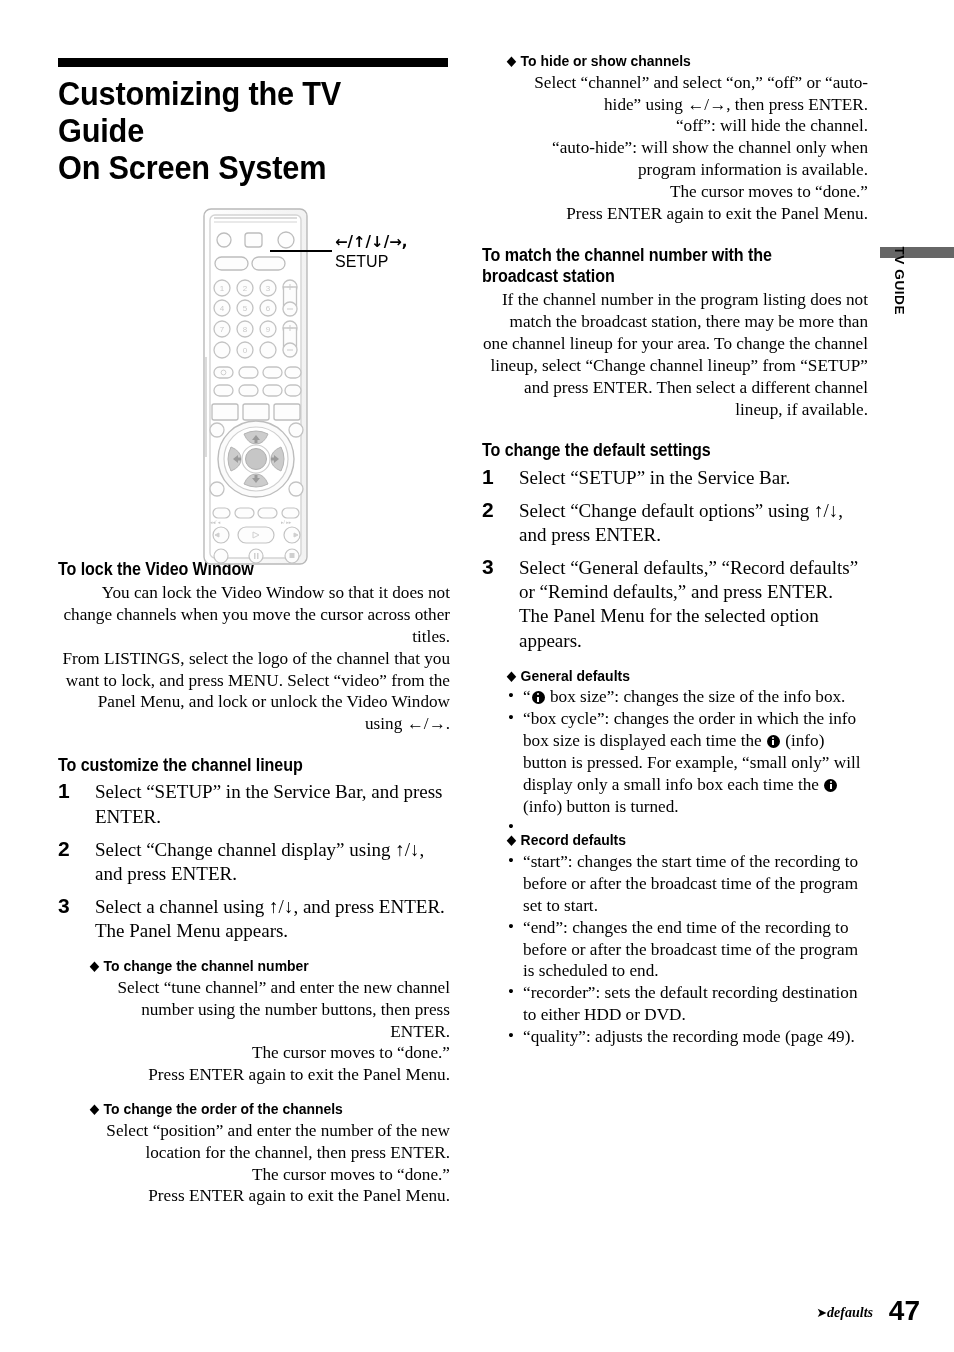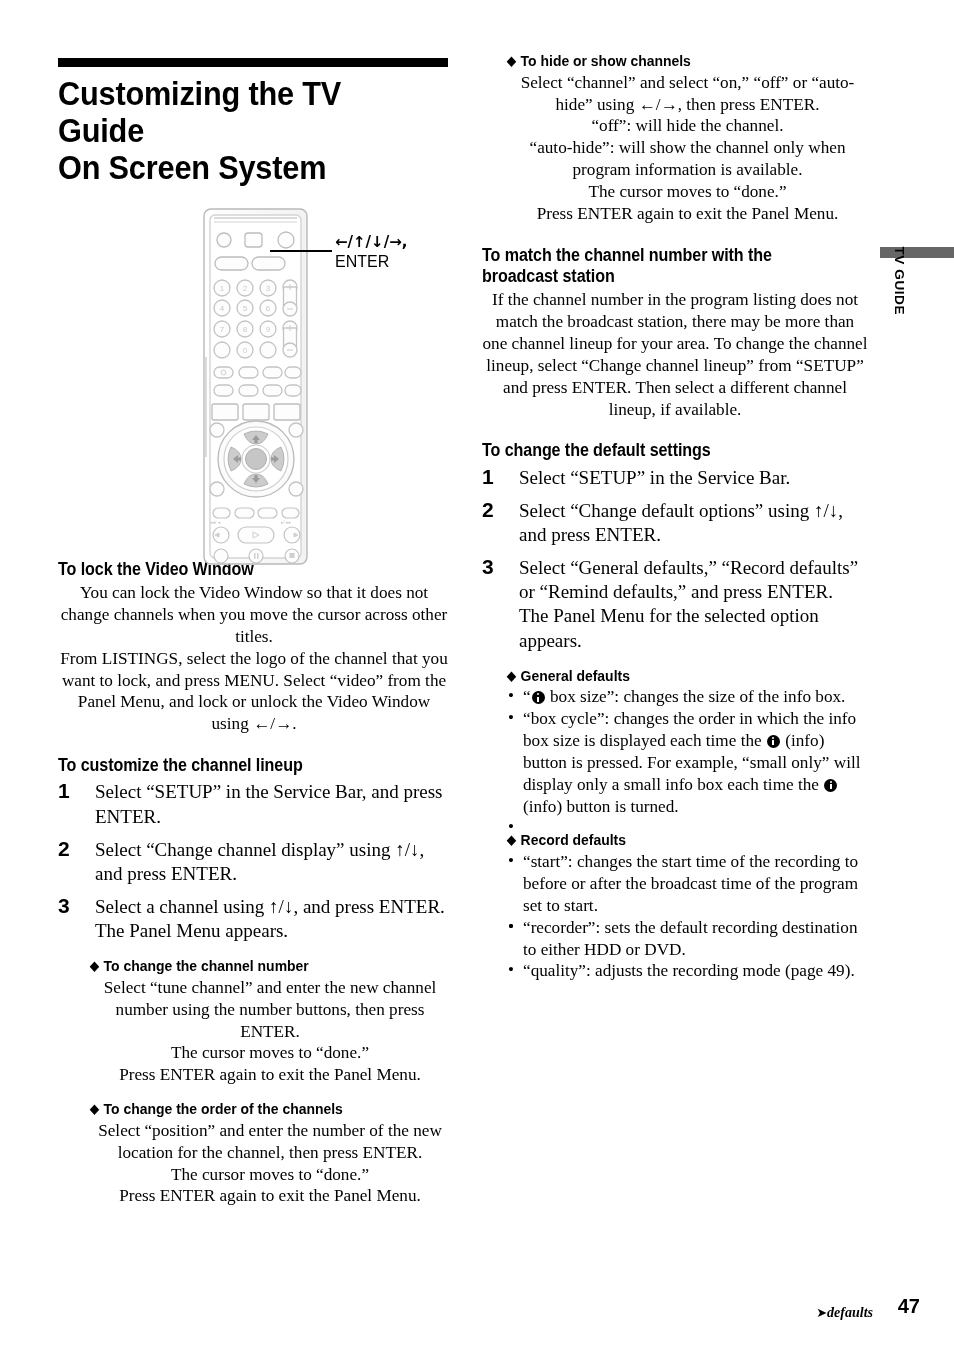--- a/index.html
+++ b/index.html
@@ -54,21 +54,21 @@
   h3.dia {
     font-family:"Liberation Sans Narrow","Liberation Sans", sans-serif;
     font-weight:bold; font-size:15px; line-height:1.25;
     margin:14px 0 1px 0;
     transform:scaleX(0.93); transform-origin:left center;
   }
   h3.dia .dia-mark { font-size:12.5px; margin-right:5px; vertical-align:1px; }
 
   
   p.body {
-    font-size:17.2px; line-height:1.27; margin:0; text-align:center;
+    font-size:17.2px; line-height:1.27; margin:0; text-align:right;
   }
 
   
   .steps { margin:4px 0 0 0; }
   .step { position:relative; padding-left:37px; margin-bottom:9px; }
   .step:last-child { margin-bottom:0; }
   .step .num {
     position:absolute; left:0; top:-2px;
     font-family:"Liberation Sans Narrow","Liberation Sans", sans-serif;
     font-weight:bold; font-size:21px; line-height:1.25;
@@ -119,21 +119,21 @@
   .footer { position:absolute; left:770px; top:1295px; width:150px; height:36px; }
   .cont {
     position:absolute; right:47px; top:10px;
     font-family:"Liberation Serif", serif; font-style:italic; font-weight:bold;
     font-size:14px; white-space:nowrap;
   }
   .cont .ca { font-family:"DejaVu Sans", sans-serif; font-style:normal; font-size:13px; }
   .pageno {
     position:absolute; right:0; top:0;
     font-family:"Liberation Sans Narrow","Liberation Sans", sans-serif;
-    font-weight:bold; font-size:20px;
+    font-weight:bold; font-size:28px;
   }
 </style>
 </head>
 <body>
 
 <div class="page">
 
   <div class="side-tab">
     <div class="side-tab-bar"></div>
     <div class="side-tab-label">TV GUIDE</div>
@@ -320,21 +320,21 @@
         <path d="M56 325 l6 3 -6 3 z" fill="none"></path>
         <rect x="57" y="346" width="1.5" height="6" fill="#cfcfcf" stroke="none"></rect>
         <rect x="60" y="346" width="1.5" height="6" fill="#cfcfcf" stroke="none"></rect>
         <rect x="92.5" y="346" width="5" height="5" fill="#cfcfcf" stroke="none"></rect>
       </g>
     </svg>
   </div>
   <div class="callout-line"></div>
   <div class="callout-text">
     <span class="ar">←/↑/↓/→,</span><br>
-    <span>ENTER</span>
+    <span>SETUP</span>
   </div>
 
   <div class="col-right">
 
     <div class="indent-block-r" style="margin-left:25px;">
       <h3 class="dia" style="margin-top:0;">
         <span class="dia-mark">◆</span><span>To hide or show channels</span>
       </h3>
       <p class="body">Select “channel” and select “on,” “off” or “auto-hide” using ←/→, then press ENTER.<br>“off”: will hide the channel.<br>“auto-hide”: will show the channel only when program information is available.<br>The cursor moves to “done.”<br>Press ENTER again to exit the Panel Menu.</p>
     </div>
@@ -377,21 +377,21 @@
 
     <div class="indent-block-r">
       <h3 class="dia">
         <span class="dia-mark">◆</span><span>Record defaults</span>
       </h3>
       <ul class="dots">
         <li>
           <span class="dot">•</span><span>“start”: changes the start time of the recording to before or after the broadcast time of the program set to start.</span>
         </li>
         <li>
-          <span class="dot">•</span>
+          <span class="dot">•</span><span>“end”: changes the end time of the recording to before or after the broadcast time of the program is scheduled to end.</span>
         </li>
         <li>
           <span class="dot">•</span><span>“recorder”: sets the default recording destination to either HDD or DVD.</span>
         </li>
         <li>
           <span class="dot">•</span><span>“quality”: adjusts the recording mode (page 49).</span>
         </li>
       </ul>
     </div>
   </div>

